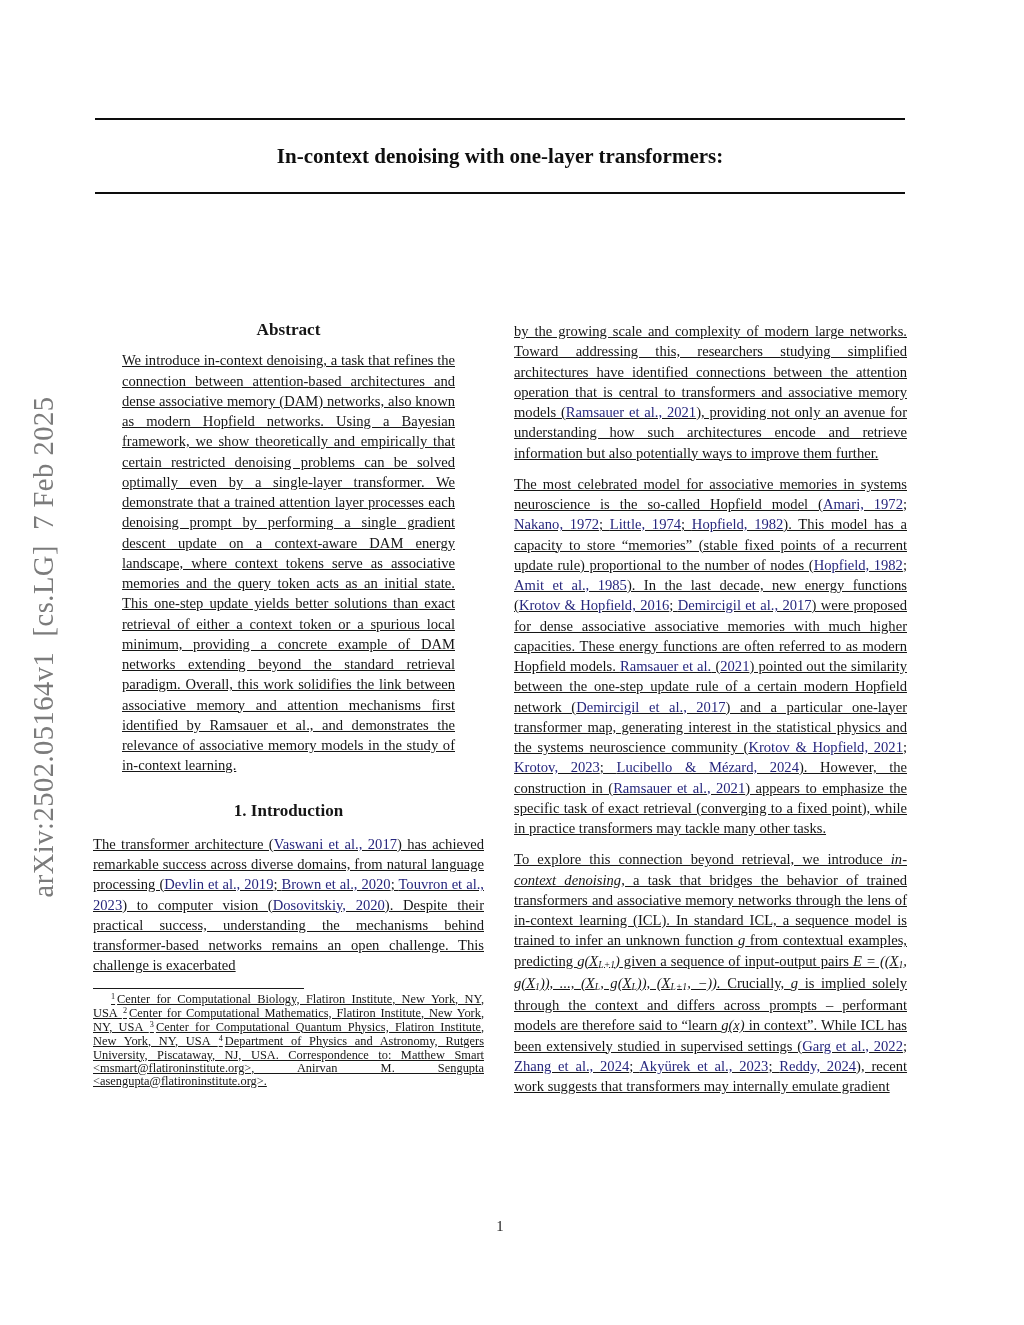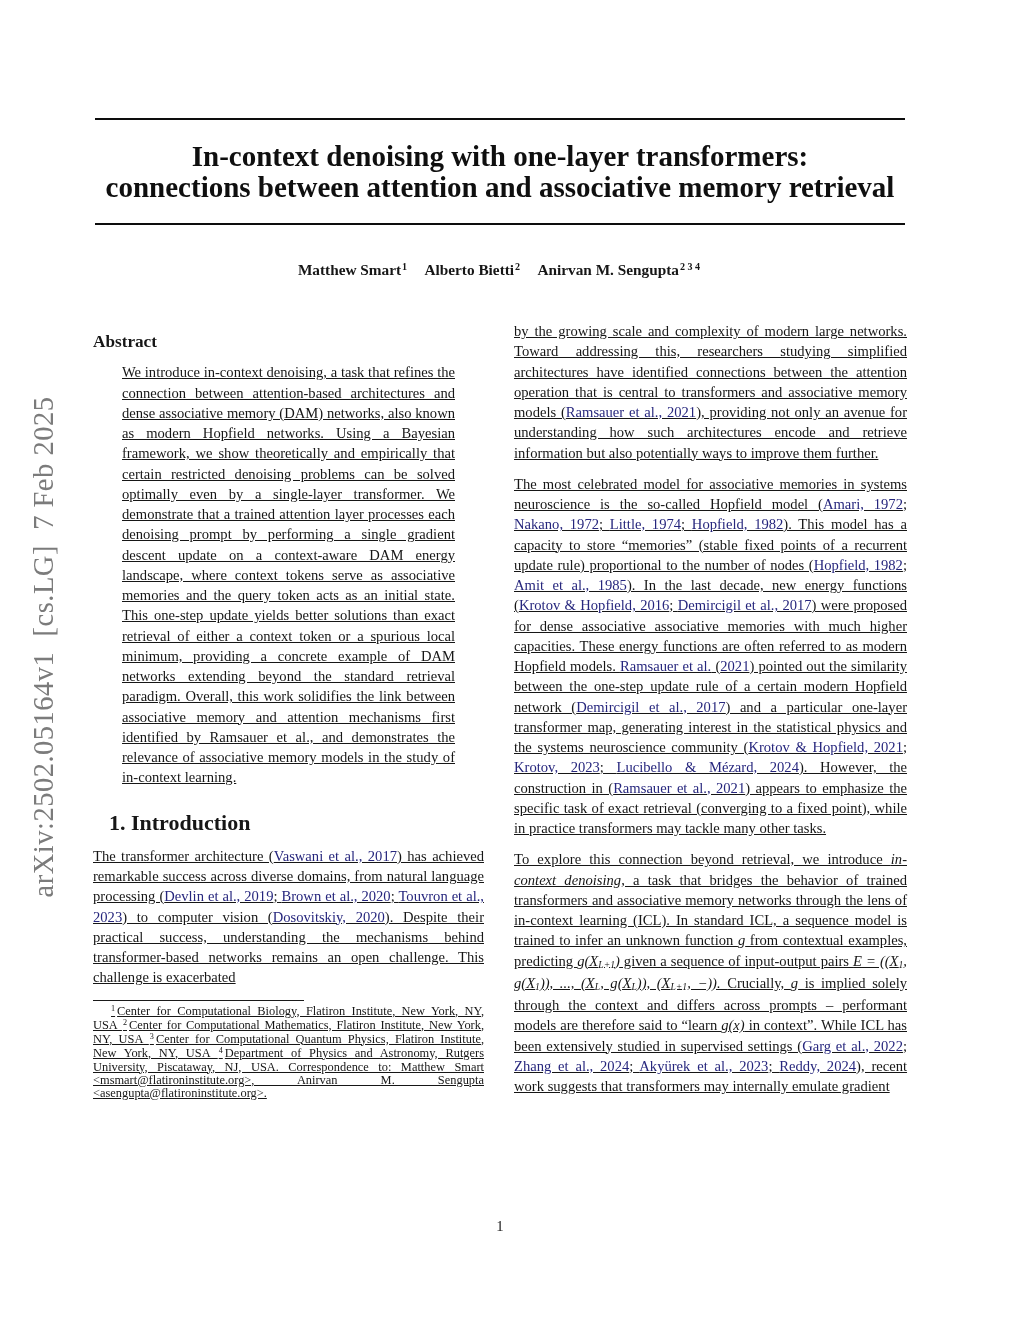--- a/index.html
+++ b/index.html
@@ -31,45 +31,45 @@
   .header{
     position:absolute;left:95px;top:0;width:810px;
     text-align:center;
   }
   .rule{border:0;border-top:2.6px solid var(--rule);margin:0;}
   .rule-top{margin-top:118px;}
   .rule-bottom{margin-top:20px;}
   .paper-title{
     margin-top:21px;
     font-weight:bold;
-    font-size:29px;
+    font-size:21px;
     line-height:31px;
     color:#0f0f0f;
   }
   .author-line{
     margin-top:36px;
     font-weight:bold;
     font-size:15.3px;
   }
   
   .col{position:absolute;top:320px;text-align:justify;font-size:14.6px;line-height:20.25px;}
   .col-left{left:93px;width:391px;}
   .col-right{left:514px;width:393px;top:321px;}
   .col p{margin:0 0 11px 0;text-decoration:underline;}
   .abstract-head{
-    font-size:17.2px;font-weight:bold;text-align:left;
-    margin:12px 0 10px 0;
+    font-size:17.2px;font-weight:bold;text-align:center;
+    margin:0 0 10px 0;
   }
   .abstract-body{
     width:333px;margin:0 auto 0 auto !important;
     text-align:justify;
   }
   .section-head{
-    font-size:22px;font-weight:bold;text-align:left;
-    margin:25px 0 13px 16px;
+    font-size:17px;font-weight:bold;text-align:center;
+    margin:25px 0 13px 0;
   }
   .footnote-rule{
     width:211px;border:0;border-top:1.4px solid #1a1a1a;
     margin:12px 0 4px 0;
   }
   .footnote{
     font-size:12.4px;line-height:13px;
     text-align:justify;
     text-indent:17px;
   }
@@ -88,24 +88,22 @@
 <body>
 
 <div class="page">
 
   <div class="arxiv-watermark">arXiv:2502.05164v1  [cs.LG]  7 Feb 2025</div>
 
   <div class="header">
     <hr class="rule rule-top">
     <div class="paper-title">
       <div>In-context denoising with one-layer transformers:</div>
-      <div>connections between attention and associative memory retrieval</div>
     </div>
     <hr class="rule rule-bottom">
-    <div class="author-line"><span>Matthew Smart</span><span class="s-sup">1</span><span> </span><span>Alberto Bietti</span><span class="s-sup">2</span><span> </span><span>Anirvan M. Sengupta</span><span class="s-sup">2 3 4</span></div>
   </div>
 
   <div class="col col-left">
     <h2 class="abstract-head">Abstract</h2>
     <p class="abstract-body">We introduce in-context denoising, a task that refines the connection between attention-based architectures and dense associative memory (DAM) networks, also known as modern Hopfield networks. Using a Bayesian framework, we show theoretically and empirically that certain restricted denoising problems can be solved optimally even by a single-layer transformer. We demonstrate that a trained attention layer processes each denoising prompt by performing a single gradient descent update on a context-aware DAM energy landscape, where context tokens serve as associative memories and the query token acts as an initial state. This one-step update yields better solutions than exact retrieval of either a context token or a spurious local minimum, providing a concrete example of DAM networks extending beyond the standard retrieval paradigm. Overall, this work solidifies the link between associative memory and attention mechanisms first identified by Ramsauer et al., and demonstrates the relevance of associative memory models in the study of in-context learning.</p>
     <h2 class="section-head">1. Introduction</h2>
     <p><span>The transformer architecture (</span><span class="s-c">Vaswani et al., 2017</span><span>) has achieved remarkable success across diverse domains, from natural language processing (</span><span class="s-c">Devlin et al., 2019</span><span>; </span><span class="s-c">Brown et al., 2020</span><span>; </span><span class="s-c">Touvron et al., 2023</span><span>) to computer vision (</span><span class="s-c">Dosovitskiy, 2020</span><span>). Despite their practical success, understanding the mechanisms behind transformer-based networks remains an open challenge. This challenge is exacerbated</span></p>
     <hr class="footnote-rule">
     <p class="footnote"><span class="s-sup">1</span><span>Center for Computational Biology, Flatiron Institute, New York, NY, USA </span><span class="s-sup">2</span><span>Center for Computational Mathematics, Flatiron Institute, New York, NY, USA </span><span class="s-sup">3</span><span>Center for Computational Quantum Physics, Flatiron Institute, New York, NY, USA </span><span class="s-sup">4</span><span>Department of Physics and Astronomy, Rutgers University, Piscataway, NJ, USA. Correspondence to: Matthew Smart &lt;msmart@flatironinstitute.org&gt;, Anirvan M. Sengupta &lt;asengupta@flatironinstitute.org&gt;.</span></p>
   </div>

